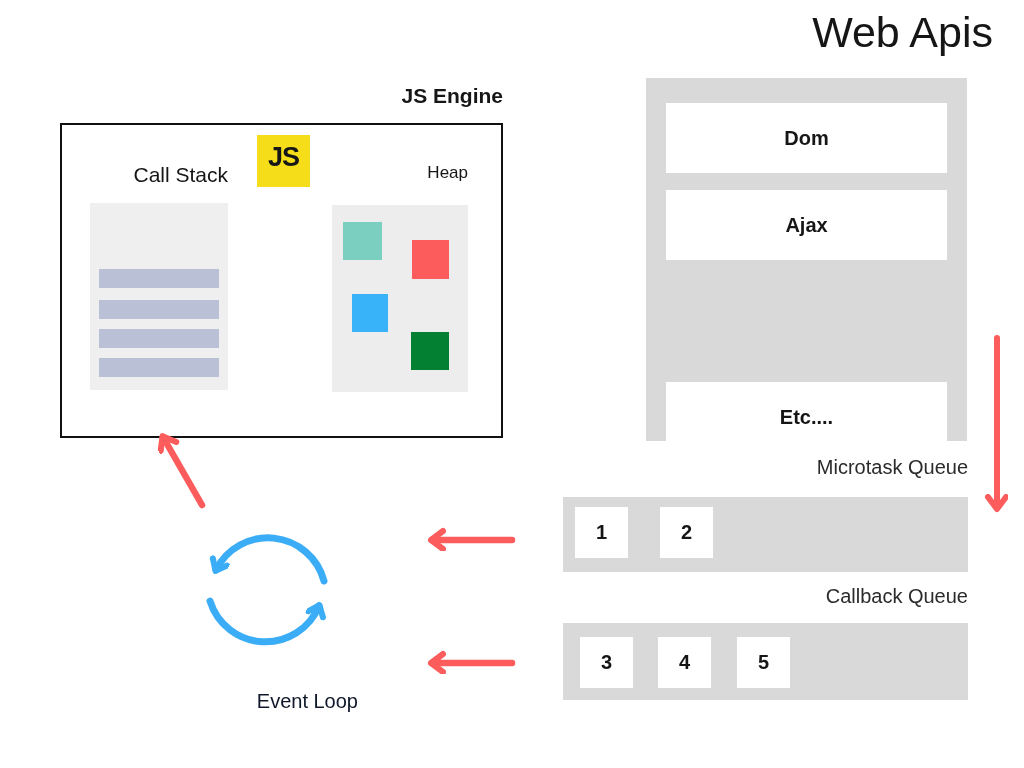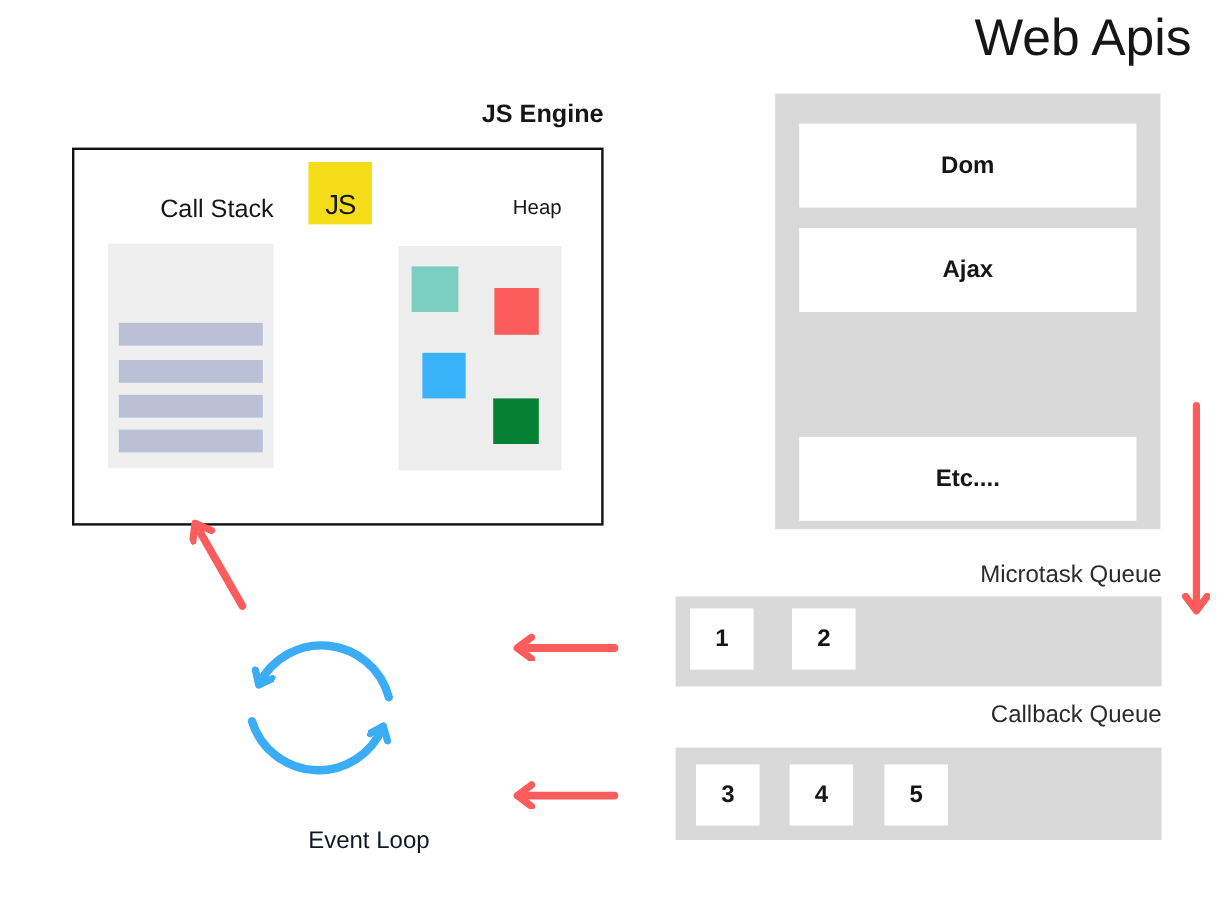--- a/index.html
+++ b/index.html
@@ -11,40 +11,40 @@
   .abs{position:absolute;}
   .ctr{text-align:right;}
 
   
   #js-engine-title{left:60px;top:84px;width:443px;font-size:21px;font-weight:700;}
   #js-engine-box{left:60px;top:123px;width:443px;height:315px;border:2.5px solid #111;box-sizing:border-box;}
   #call-stack-label{left:90px;top:163px;width:138px;font-size:21px;}
   #heap-label{left:332px;top:163px;width:136px;font-size:17px;}
   #js-logo{left:257px;top:135px;width:53px;height:52px;background:#f5de19;
     display:flex;align-items:flex-end;justify-content:center;}
-  #js-logo span{font-size:23px;font-weight:400;line-height:1;padding-bottom:5px;letter-spacing:-1px;}
+  #js-logo span{font-size:27px;font-weight:700;line-height:1;padding-bottom:16px;letter-spacing:-1px;}
   #call-stack-panel{left:90px;top:203px;width:138px;height:187px;background:#efefef;}
   .stack-bar{position:absolute;left:9px;width:120px;height:19px;background:#bac1d6;}
   #heap-panel{left:332px;top:205px;width:136px;height:187px;background:#ededed;}
   .heap-sq{position:absolute;}
   #heap-sq-teal{left:11px;top:17px;width:39px;height:38px;background:#7acfc0;}
   #heap-sq-red{left:80px;top:35px;width:37px;height:39px;background:#fd5c5c;}
   #heap-sq-blue{left:20px;top:89px;width:36px;height:38px;background:#38b3fa;}
   #heap-sq-green{left:79px;top:127px;width:38px;height:38px;background:#048033;}
 
   
   #web-apis-title{left:620px;top:8px;width:373px;font-size:43px;font-weight:400;}
   #web-apis-container{left:646px;top:78px;width:321px;height:363px;background:#d9d9d9;}
   .api-row{position:absolute;left:20px;width:281px;height:70px;background:#ffffff;
     display:flex;align-items:center;justify-content:center;font-size:20px;font-weight:700;}
-  #api-row-0{top:25px;} #api-row-1{top:112px;} #api-row-2{top:199px;} #api-row-3{top:286px;}
+  #api-row-0{top:25px;} #api-row-1{top:112px;} #api-row-2{top:199px;} #api-row-3{top:304px;}
 
   
   .queue-label{font-size:20px;font-weight:400;color:#2b2b2b;}
-  #microtask-label{left:563px;top:468px;width:405px;}
+  #microtask-label{left:563px;top:456px;width:405px;}
   #microtask-bar{left:563px;top:497px;width:405px;height:75px;background:#d9d9d9;}
   #callback-label{left:563px;top:585px;width:405px;}
   #callback-bar{left:563px;top:623px;width:405px;height:77px;background:#d9d9d9;}
   .task-sq{position:absolute;width:53px;height:51px;background:#ffffff;
     display:flex;align-items:center;justify-content:center;font-size:20px;font-weight:700;}
   #mt-sq-0{left:12px;top:10px;} #mt-sq-1{left:97px;top:10px;}
   #cb-sq-0{left:17px;top:14px;} #cb-sq-1{left:95px;top:14px;} #cb-sq-2{left:174px;top:14px;}
 
   
   #event-loop-label{left:178px;top:690px;width:180px;font-size:20px;font-weight:400;color:#0f172a;}

